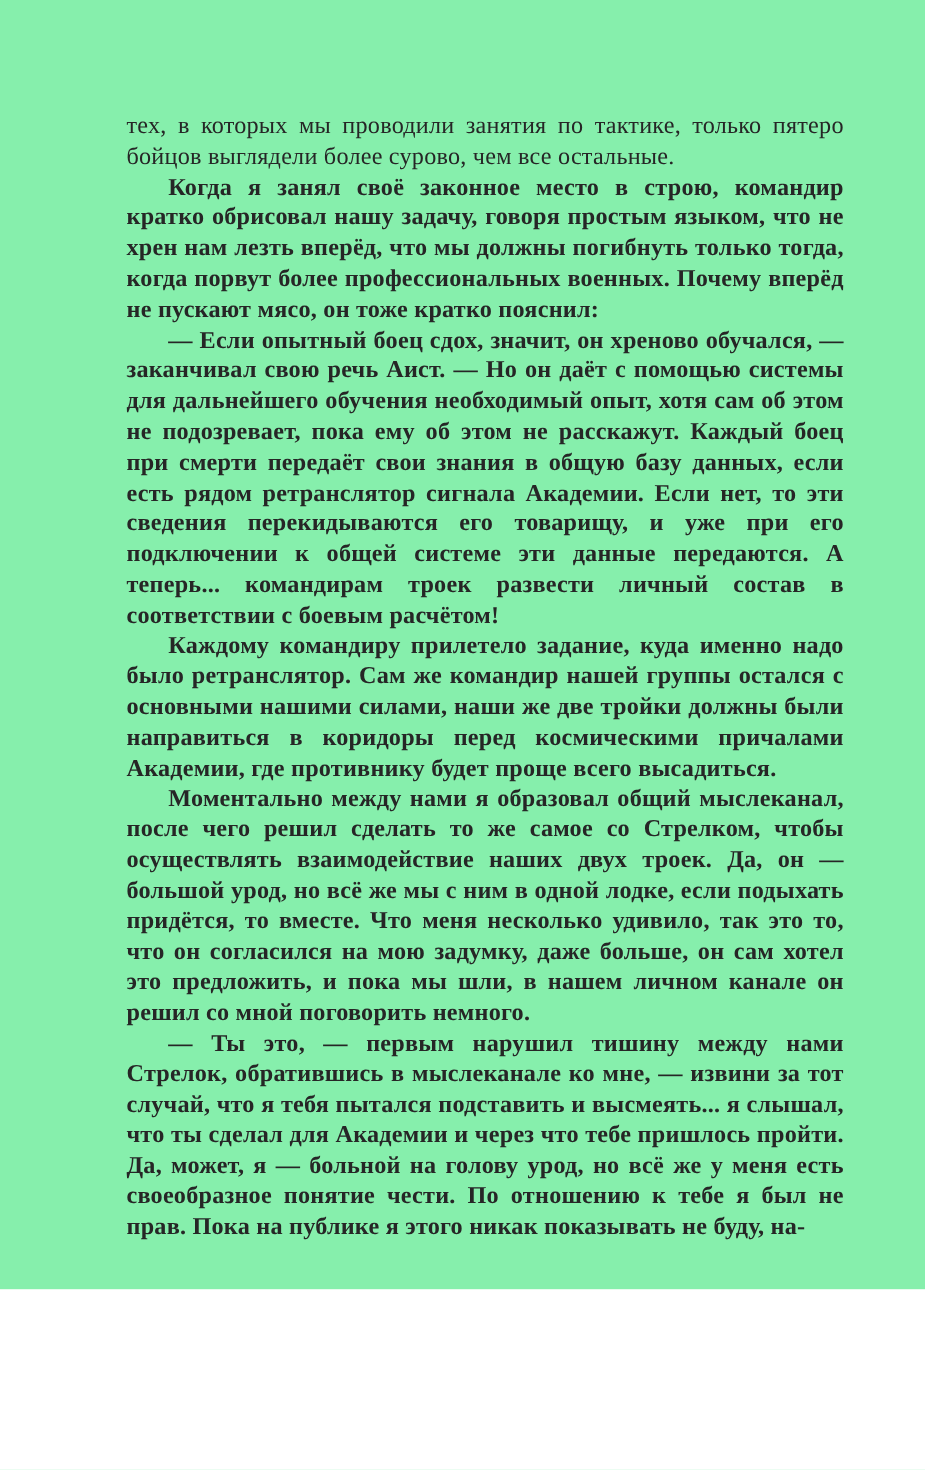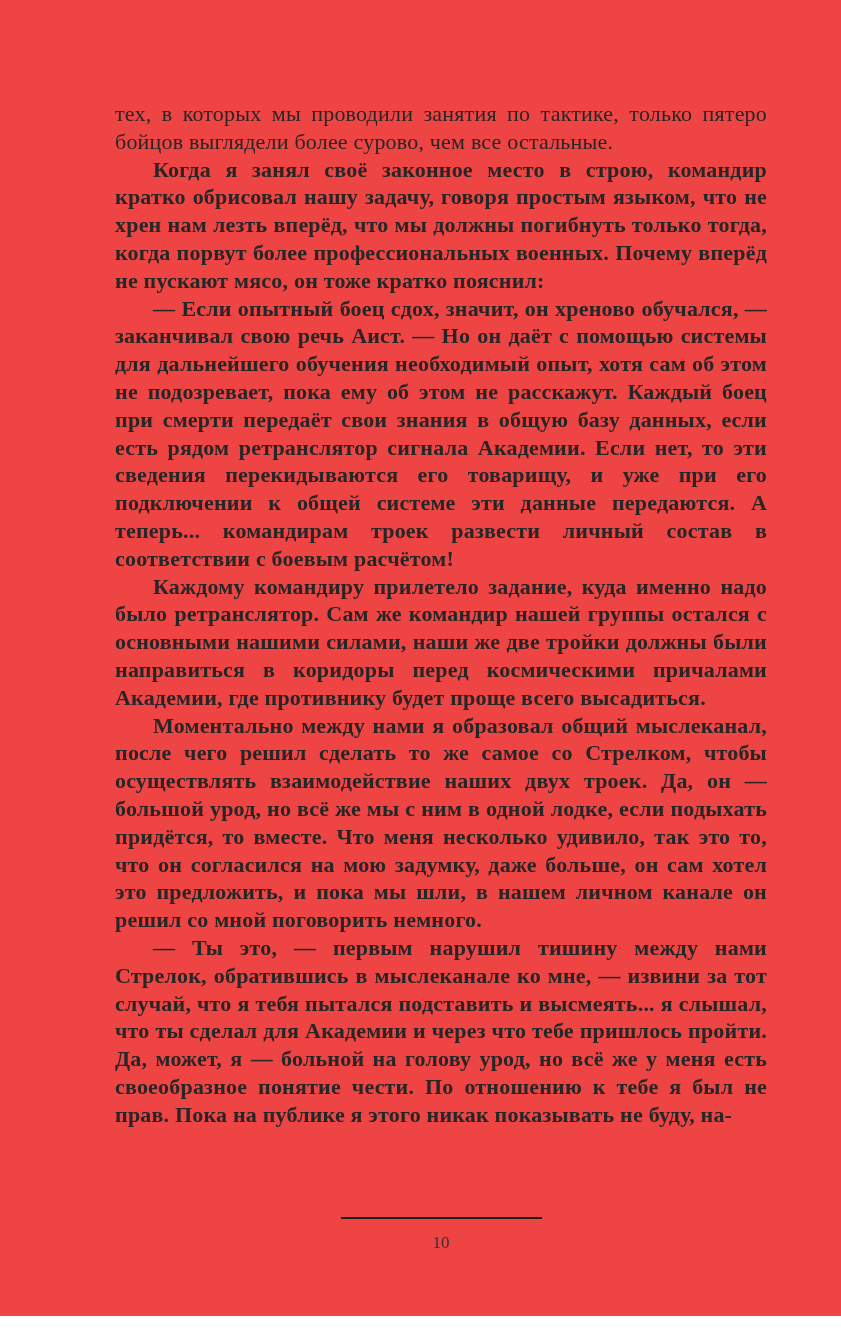--- a/index.html
+++ b/index.html
@@ -7,22 +7,22 @@
   html, body {
     width: 841px;
     height: 1336px;
     background: #ffffff;
     overflow: hidden;
   }
 
   .book-page {
     position: relative;
     width: 841px;
-    height: 1316px;
-    background: #ef4444;
+    height: 1172px;
+    background: #86efac;
     font-family: "Liberation Serif", "DejaVu Serif", serif;
     color: #262626;
     padding-left: 14px;
   }
 
   .text-block {
     position: absolute;
     left: 115px;
     top: 100px;
     width: 652px;
@@ -72,18 +72,14 @@
 
   <div class="text-block">
     <p>тех, в которых мы проводили занятия по тактике, только пятеро бойцов выглядели более сурово, чем все остальные.</p>
     <p class="indent">Когда я занял своё законное место в строю, командир кратко обрисовал нашу задачу, говоря простым языком, что не хрен нам лезть вперёд, что мы должны погибнуть только тогда, когда порвут более профессиональных военных. Почему вперёд не пускают мясо, он тоже кратко пояснил:</p>
     <p class="indent">— Если опытный боец сдох, значит, он хреново обучался, — заканчивал свою речь Аист. — Но он даёт с помощью системы для дальнейшего обучения необходимый опыт, хотя сам об этом не подозревает, пока ему об этом не расскажут. Каждый боец при смерти передаёт свои знания в общую базу данных, если есть рядом ретранслятор сигнала Академии. Если нет, то эти сведения перекидываются его товарищу, и уже при его подключении к общей системе эти данные передаются. А теперь... командирам троек развести личный состав в соответствии с боевым расчётом!</p>
     <p class="indent">Каждому командиру прилетело задание, куда именно надо было ретранслятор. Сам же командир нашей группы остался с основными нашими силами, наши же две тройки должны были направиться в коридоры перед космическими причалами Академии, где противнику будет проще всего высадиться.</p>
     <p class="indent">Моментально между нами я образовал общий мыслеканал, после чего решил сделать то же самое со Стрелком, чтобы осуществлять взаимодействие наших двух троек. Да, он — большой урод, но всё же мы с ним в одной лодке, если подыхать придётся, то вместе. Что меня несколько удивило, так это то, что он согласился на мою задумку, даже больше, он сам хотел это предложить, и пока мы шли, в нашем личном канале он решил со мной поговорить немного.</p>
     <p class="indent">— Ты это, — первым нарушил тишину между нами Стрелок, обратившись в мыслеканале ко мне, — извини за тот случай, что я тебя пытался подставить и высмеять... я слышал, что ты сделал для Академии и через что тебе пришлось пройти. Да, может, я — больной на голову урод, но всё же у меня есть своеобразное понятие чести. По отношению к тебе я был не прав. Пока на публике я этого никак показывать не буду, на-</p>
   </div>
 
-  <div class="page-footer">
-    <span class="footer-divider"></span>
-    <div class="page-number">10</div>
-  </div>
 
 </div>
 
 </body></html>

